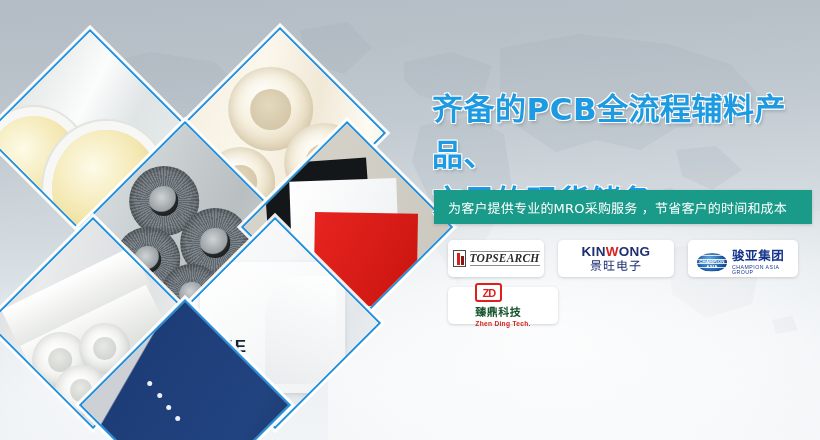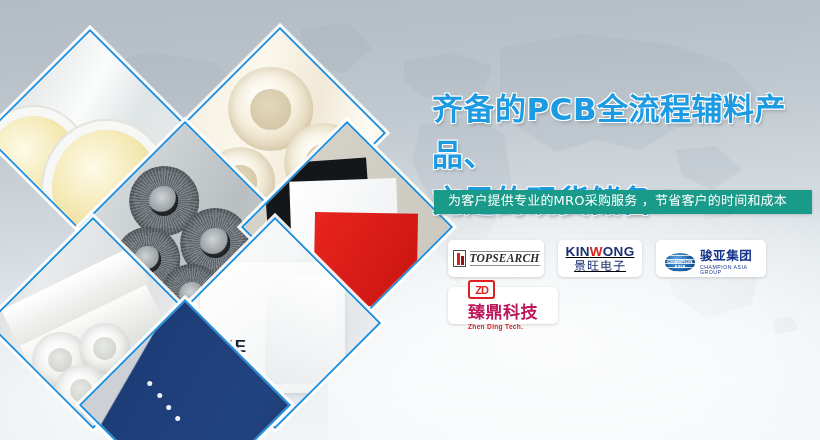--- a/index.html
+++ b/index.html
@@ -189,24 +189,24 @@
        2px 3px 3px rgba(120,130,140,.45);
     white-space: pre-line;
     font-family: "DejaVu Sans", "Liberation Sans", sans-serif;
   }
 
   .subtitle-bar {
     position: absolute;
     left: 434px;
     top: 190px;
     width: 378px;
-    height: 24px;
+    height: 34px;
     background: #1a9b8a;
     display: flex;
-    align-items: flex-start;
+    align-items: center;
     box-shadow: 0 1px 3px rgba(90,100,105,.28);
   }
   .subtitle-bar span {
     color: #ffffff;
     font-size: 13px;
     letter-spacing: .2px;
     padding-left: 14px;
     font-family: "DejaVu Sans", "Liberation Sans", sans-serif;
     white-space: nowrap;
   }
@@ -226,21 +226,21 @@
     border-radius: 5px;
     box-shadow: 0 1px 3px rgba(110,120,130,.3);
     height: 37px;
     display: flex;
     align-items: center;
     justify-content: center;
     padding: 0 9px;
     box-sizing: border-box;
   }
   .logo-badge.w1 { width: 96px; }
-  .logo-badge.w2 { width: 84px; text-decoration: underline; }
+  .logo-badge.w2 { width: 116px; }
   .logo-badge.w3 { width: 110px; }
   .logo-badge.w4 { width: 110px; }
 
   
   .ts-wrap { display:flex; align-items:center; gap:4px;font-style:italic; }
   .ts-mark {
     width: 13px; height: 17px;
     border: 1.3px solid #4a4a4a;
     background:#ffffff;
     position: relative;
@@ -307,21 +307,21 @@
     border: 2px solid #e01f1c; border-radius:3px;
     position:relative; flex:none; background:#fff;
     box-sizing:border-box;
     color:#e01f1c; font-size:11px; font-weight:800;
     display:flex; align-items:center; justify-content:center;
     font-family:"Liberation Sans",sans-serif;
     letter-spacing:-1px;
   }
   .zd-txt { line-height:1; }
   .zd-cn {
-    font-size: 17px; font-weight:800; color:#be185d;
+    font-size: 11px; font-weight:800; color:#14532d;
     letter-spacing:.5px; font-family:"DejaVu Sans",sans-serif;
   }
   .zd-en {
     font-size: 6.6px; color:#d4211d; margin-top:2.5px;
     font-weight:700; letter-spacing:.3px;
     font-family:"Liberation Sans",sans-serif;
   }
 
   
   .view-more {

